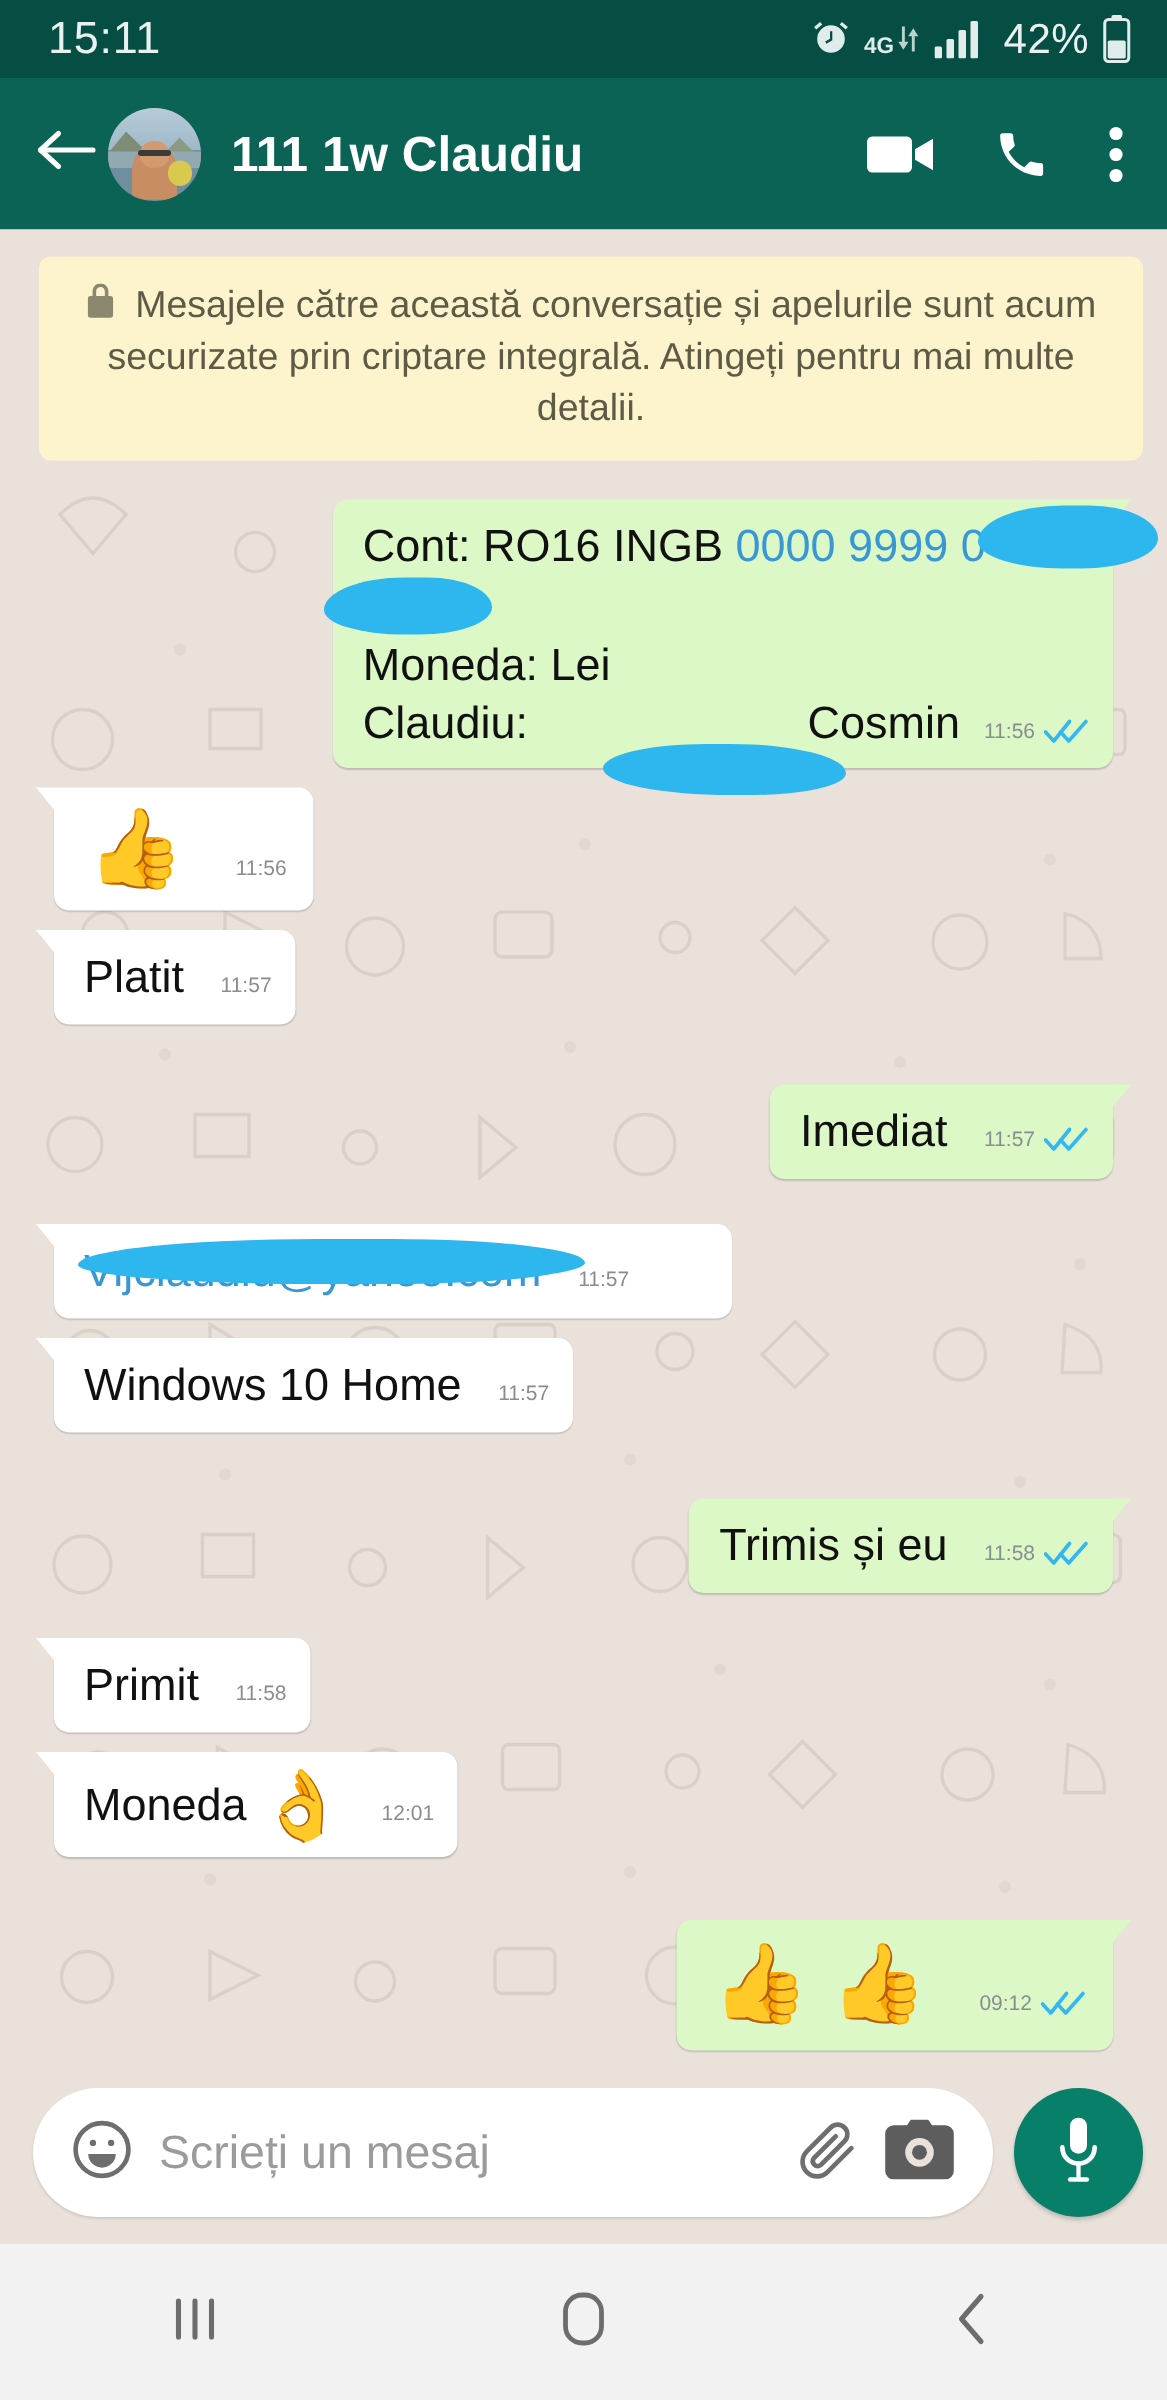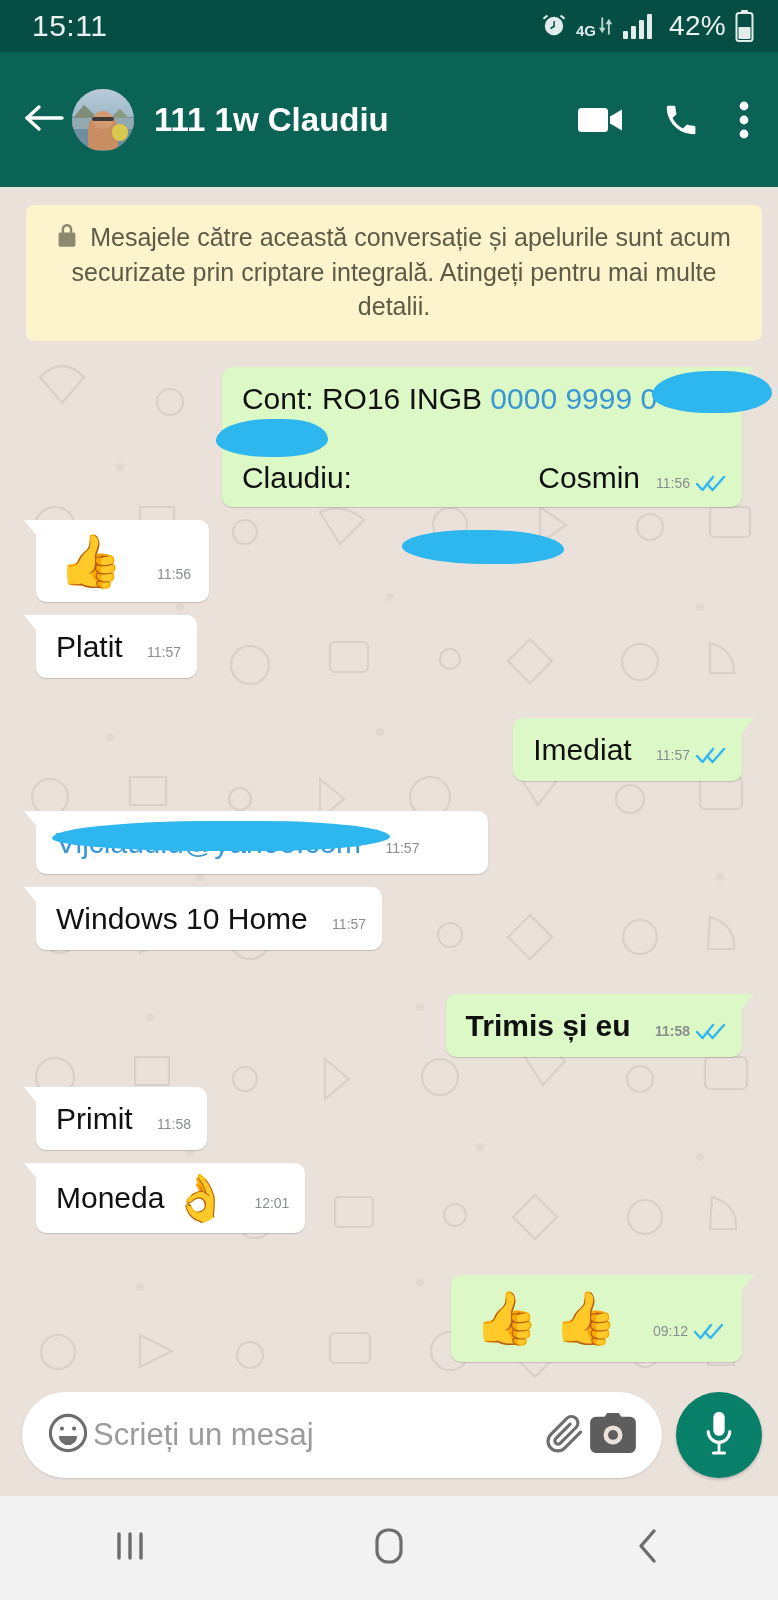--- a/index.html
+++ b/index.html
@@ -55,21 +55,21 @@
   }
   .battery-pct {
     color: #e9f2f0;
     font-size: 28px;
     margin-left: 3px;
     letter-spacing: 0.3px;
   }
 
   
   .chat-header {
-    height: 135px;
+    height: 101px;
     background: #0a6355;
     display: flex;
     align-items: center;
     padding: 0 22px 0 18px;
     flex: 0 0 auto;
   }
   .back-btn {
     width: 52px; height: 52px;
     display: flex; align-items: center; justify-content: center;
     flex: 0 0 auto;
@@ -253,21 +253,21 @@
     background: transparent;
   }
   .input-pill {
     flex: 1 1 auto;
     height: 86px;
     background: #ffffff;
     border-radius: 43px;
     display: flex;
     align-items: center;
     padding: 0 26px 0 24px;
-    gap: 3px;
+    gap: 16px;
     box-shadow: 0 1px 2px rgba(0,0,0,0.13);
   }
   .placeholder {
     flex: 1 1 auto;
     color: #9b9b9b;
     font-size: 31px;
   }
   .mic-btn {
     width: 86px; height: 86px;
     border-radius: 50%;
@@ -485,20 +485,21 @@
             <path d="M8 0C5.5 0 3.6 1.9 3.6 4.4V7H2.4C1.6 7 1 7.6 1 8.4v9.2C1 18.4 1.6 19 2.4 19h11.2c.8 0 1.4-.6 1.4-1.4V8.4c0-.8-.6-1.4-1.4-1.4h-1.2V4.4C12.4 1.9 10.5 0 8 0zm0 2c1.4 0 2.4 1 2.4 2.4V7H5.6V4.4C5.6 3 6.6 2 8 2z"></path>
           </svg>
         </span>
         <span>Mesajele către această conversație și apelurile sunt acum securizate prin criptare integrală. Atingeți pentru mai multe detalii.</span>
       </div>
 
       <div class="row out">
         <div class="bubble out" style="max-width:604px; padding-bottom:10px;">
           <span class="msg-line"><span>Cont: RO16 INGB </span><span class="link-text">0000 9999</span><span style="color:#3997d4;">&nbsp;0</span></span>
           <span class="msg-line" style="height:40px;display:block;">&nbsp;</span>
+          <span class="msg-line">Moneda: Lei</span>
           <span class="msg-line"><span>Claudiu: </span><span style="display:inline-block;width:178px;">&nbsp;</span><span>Cosmin</span><span class="meta">
               <span>11:56</span>
               <span class="tick">
                 <svg width="30" height="20" viewBox="0 0 30 20" fill="none" stroke="#34b7f1" stroke-width="2.4" stroke-linecap="round" stroke-linejoin="round">
                   <path d="M1 11 l5.5 6 L17 4"></path>
                     <path d="M11 11 l5.5 6 L28 4"></path>
                 </svg>
               </span>
             </span></span>
 
@@ -556,21 +557,21 @@
 
       <div class="row in">
         <div class="bubble in">
           <span class="msg-inline">Windows 10 Home</span>
           <span class="meta">
             <span>11:57</span>
           </span>
         </div>
       </div>
 
-      <div class="row out" style="margin-top:44px;font-weight:bold;">
+      <div class="row out" style="margin-top:44px;">
         <div class="bubble out">
           <span class="msg-inline">Trimis și eu</span>
           <span class="meta">
             <span>11:58</span>
             <span class="tick">
               <svg width="30" height="20" viewBox="0 0 30 20" fill="none" stroke="#34b7f1" stroke-width="2.4" stroke-linecap="round" stroke-linejoin="round">
                 <path d="M1 11 l5.5 6 L17 4"></path>
                   <path d="M11 11 l5.5 6 L28 4"></path>
               </svg>
             </span>

